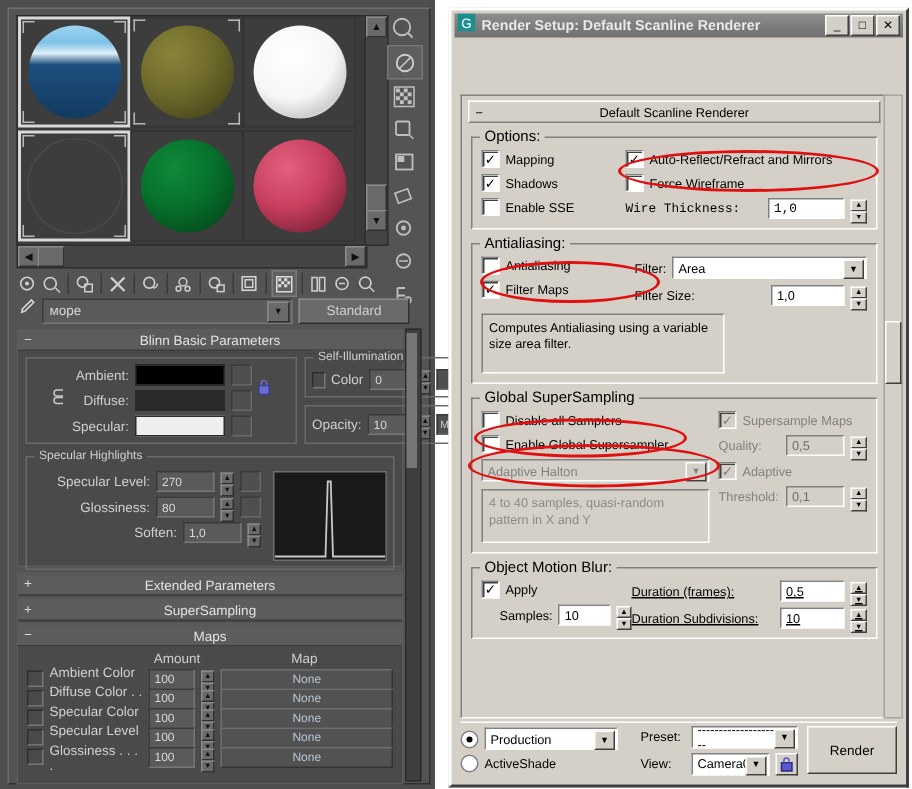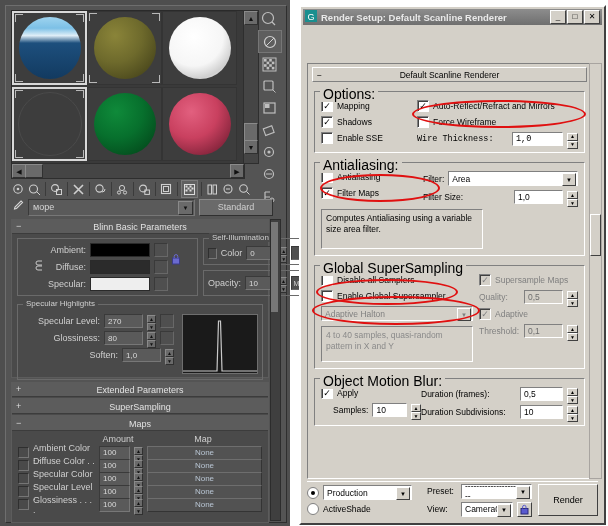--- a/index.html
+++ b/index.html
@@ -91,21 +91,21 @@
        display:flex;align-items:center;justify-content:center;}
   .panel{position:absolute;left:6px;top:56px;width:283px;bottom:44px;background:#d4d0c8;
          border-left:1px solid #808080;border-top:1px solid #808080;
          border-right:1px solid #fff;border-bottom:1px solid #fff;overflow:hidden;}
   .prhead{margin:3px 4px 0;height:13px;background:#d4d0c8;border-left:1px solid #fff;border-top:1px solid #fff;
           border-right:1px solid #808080;border-bottom:1px solid #808080;font-size:8.5px;
           display:flex;align-items:center;justify-content:center;position:relative;}
   .prhead .pm{position:absolute;left:4px;}
   .wgrp{border:1px solid #808080;border-right-color:#fff;border-bottom-color:#fff;margin:9px 6px 5px;
         position:relative;padding:8px 6px 6px;}
-  .wgrp>.gt{position:absolute;left:5px;top:-6px;background:#d4d0c8;padding:0 3px;font-size:14px;color:#000;}
+  .wgrp>.gt{position:absolute;left:5px;top:-6px;background:#d4d0c8;padding:0 3px;font-size:10px;color:#000;}
   .wlbl{font-size:8.5px;color:#000;white-space:nowrap;}
   .wlbl.dim{color:#808080;}
   .wcb{width:10px;height:10px;background:#fff;border-left:1px solid #808080;border-top:1px solid #808080;
        border-right:1px solid #fff;border-bottom:1px solid #fff;box-shadow:inset 1px 1px 0 #404040;
        display:flex;align-items:center;justify-content:center;font-size:9px;color:#000;line-height:1;}
   .wcb.dis{background:#d4d0c8;color:#808080;}
   .wfld{height:12px;background:#fff;border-left:1px solid #808080;border-top:1px solid #808080;
         border-right:1px solid #fff;border-bottom:1px solid #fff;font-size:8.5px;display:flex;
         align-items:center;padding-left:3px;color:#000;}
   .wfld.dis{background:#d4d0c8;color:#6e6e6e;}
@@ -708,21 +708,21 @@
             </div>
             <div class="wrow" style="margin-bottom:0;margin-left:12px;">
               <span class="wlbl">Samples:</span>
               <div class="wfld" style="width:32px;">10</div>
               <div class="wspin">
                   <div>▲</div>
                   <div>▼</div>
                 </div>
             </div>
           </div>
-          <div style="flex:1;">
+          <div style="flex:1;text-decoration:underline;">
             <div class="wrow">
               <span class="wlbl" style="flex:1;">Duration (frames):</span>
               <div class="wfld" style="width:38px;">0,5</div>
               <div class="wspin">
                   <div>▲</div>
                   <div>▼</div>
                 </div>
             </div>
             <div class="wrow" style="margin-bottom:0;">
               <span class="wlbl" style="flex:1;">Duration Subdivisions:</span>

